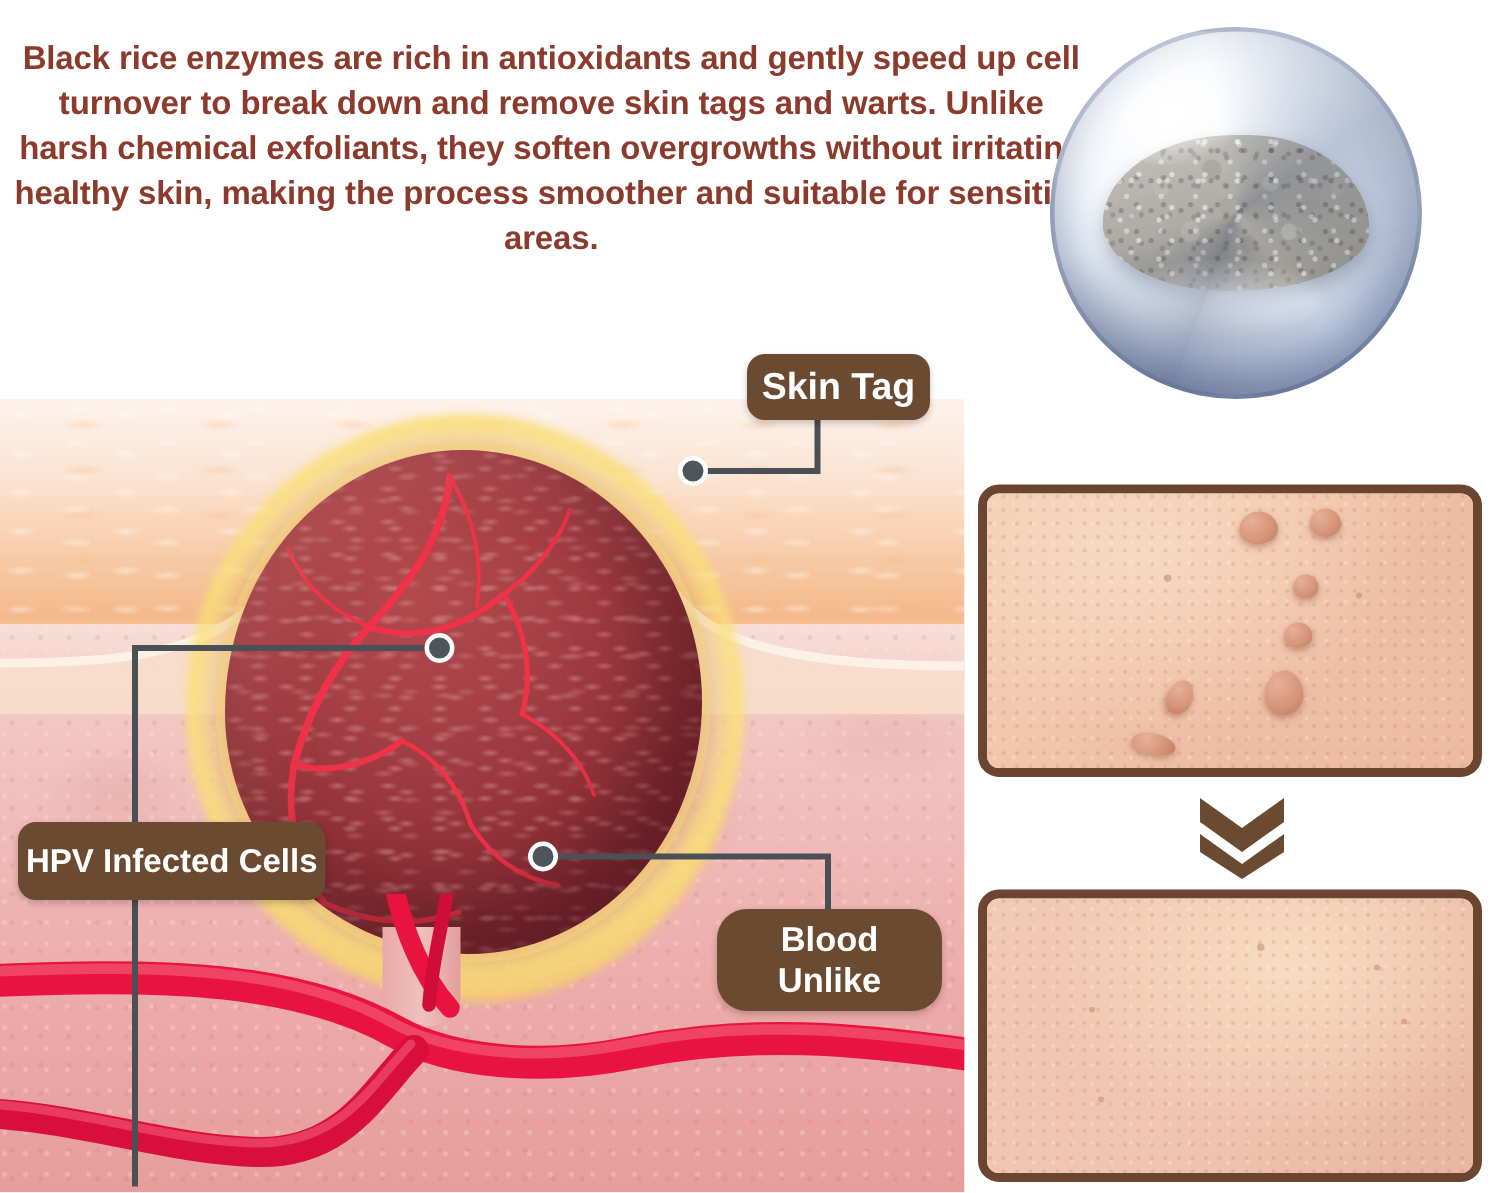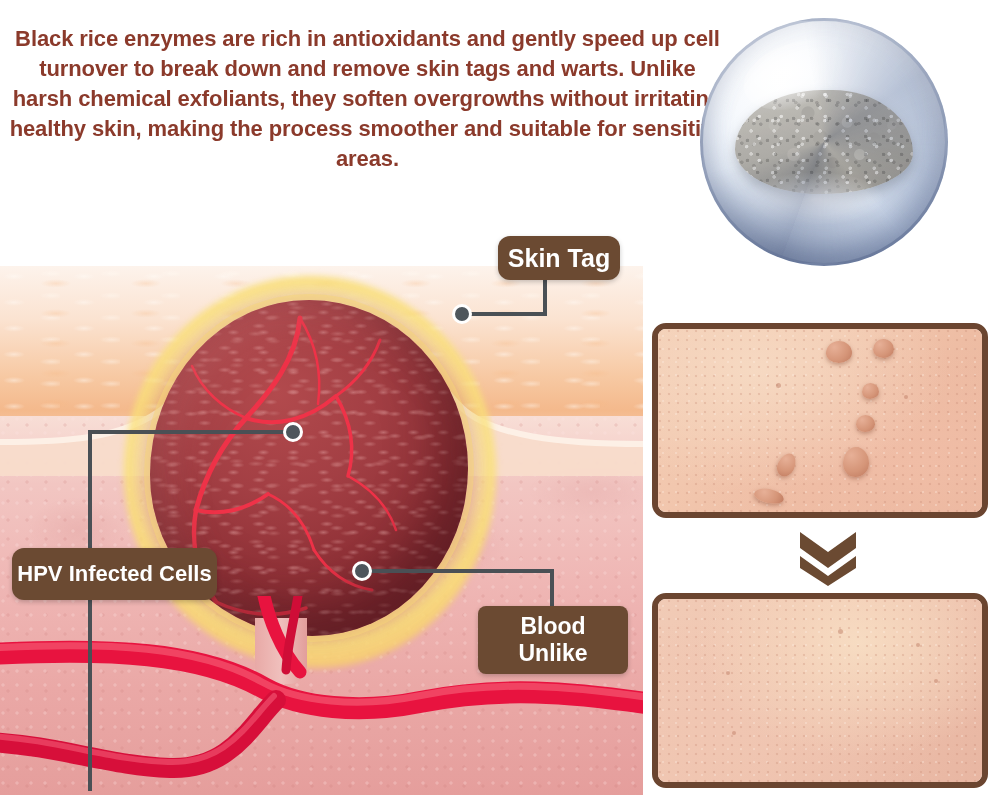--- a/index.html
+++ b/index.html
@@ -163,21 +163,21 @@
     border-radius:0 0 18px 18px;}
 
   .label{
     position:absolute;background:#6b4a32;border-radius:12px;
     color:#ffffff;font-weight:bold;text-align:center;
     display:flex;align-items:center;justify-content:center;
     box-shadow:0 2px 5px rgba(0,0,0,.22);
   }
   #label-skin-tag{left:498px;top:236px;width:122px;height:44px;font-size:25px;border-radius:12px;}
   #label-hpv{left:12px;top:516px;width:205px;height:52px;font-size:22px;border-radius:12px;margin-top:32px;}
-  #label-blood{left:478px;top:606px;width:150px;height:68px;font-size:23px;line-height:27px;border-radius:8px;}
+  #label-blood{left:478px;top:606px;width:150px;height:68px;font-size:23px;line-height:27px;border-radius:20px;}
   .dot{position:absolute;width:20px;height:20px;border-radius:50%;
     background:#4e565c;border:3px solid #ffffff;box-sizing:border-box;}
 </style>
 </head>
 <body>
 
 <div class="root">
 
   <div class="headline">Black rice enzymes are rich in antioxidants and gently speed up cell turnover to break down and remove skin tags and warts. Unlike harsh chemical exfoliants, they soften overgrowths without irritating healthy skin, making the process smoother and suitable for sensitive areas.</div>
 

